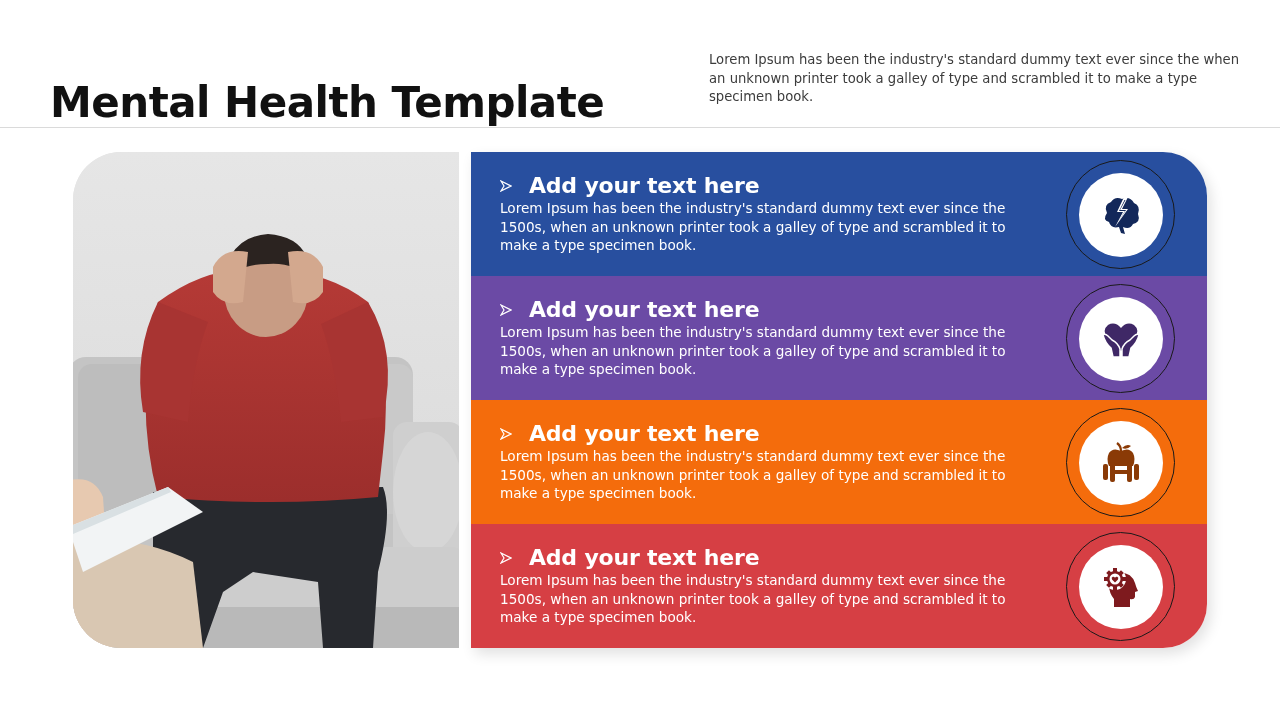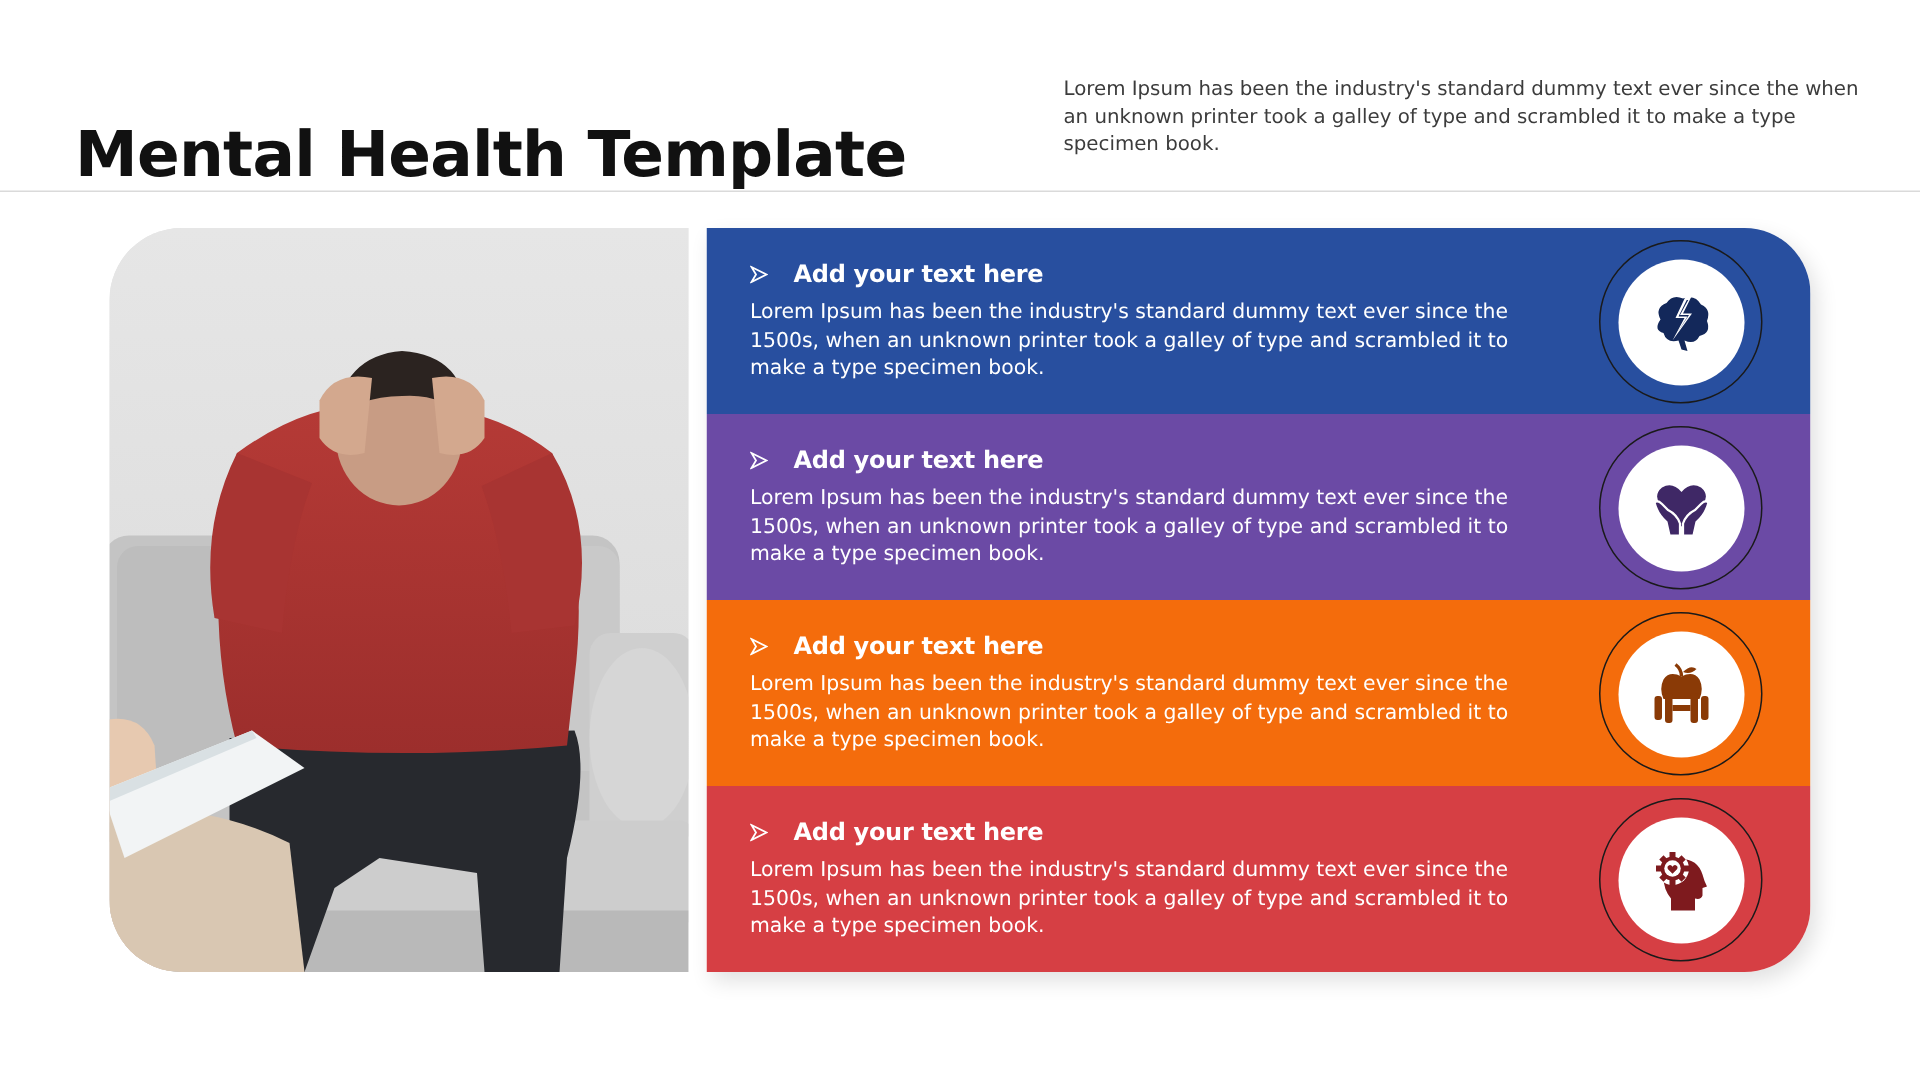--- a/index.html
+++ b/index.html
@@ -41,21 +41,21 @@
   }
   .card-head {
     position: absolute; left: 29px; top: 21px;
     display: flex; align-items: center;
   }
   .bullet {
     width: 12px; height: 12px; margin-right: 17px; display: inline-block;
   }
   .card-title {
     font-family: "DejaVu Sans", sans-serif; font-weight: bold;
-    font-size: 16px; color: #ffffff; letter-spacing: -0.2px;
+    font-size: 22px; color: #ffffff; letter-spacing: -0.2px;
   }
   .card-text {
     position: absolute; left: 29px; top: 47px; width: 540px;
     font-family: "DejaVu Sans", sans-serif;
     font-size: 13.6px; line-height: 18.6px; color: #ffffff;
   }
   .icon-ring {
     position: absolute; left: 595px; top: 8px; width: 109px; height: 109px;
     border-radius: 50%; border: 1px solid #1a1a1a;
     display: flex; align-items: center; justify-content: center;

